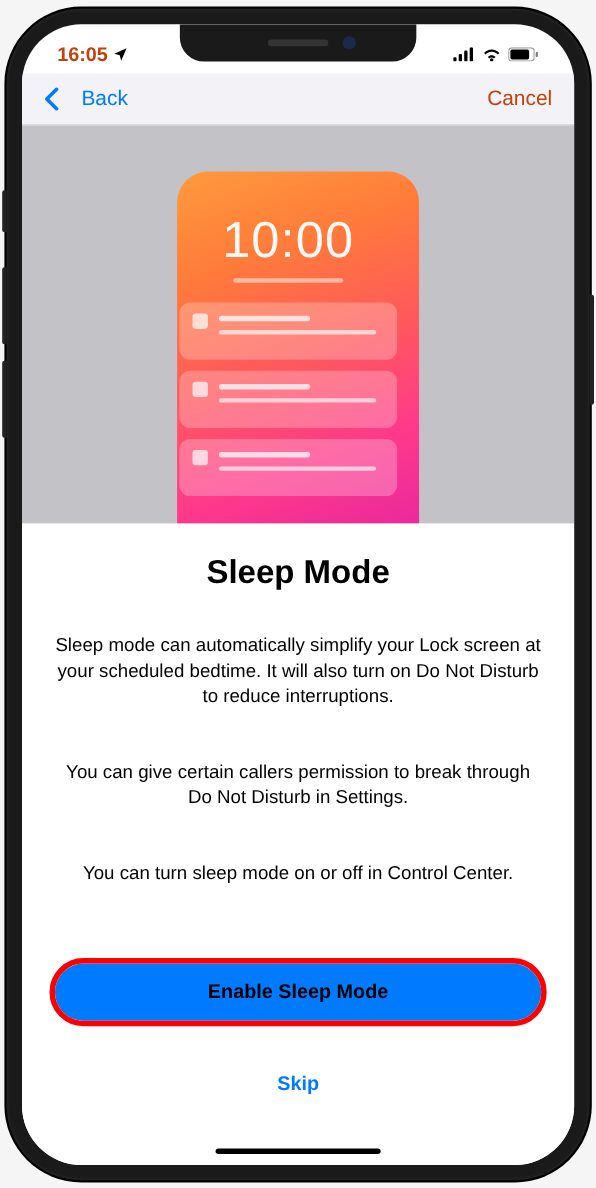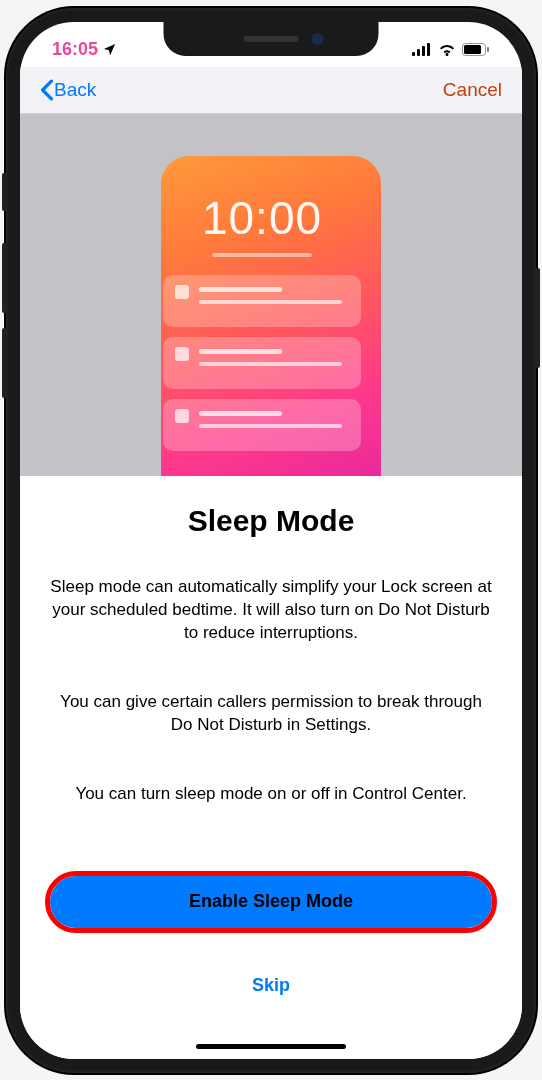--- a/index.html
+++ b/index.html
@@ -54,21 +54,21 @@
   .notch .camera { width: 12px; height: 12px; background: #1a2a4a; border-radius: 50%; position: absolute; right: 55px; }
   .status-bar {
     height: 48px;
     display: flex;
     justify-content: space-between;
     align-items: center;
     padding: 0 32px;
     padding-top: 10px;
     font-weight: 600;
     font-size: 18px;
-    color: #ec4899;
+    color: #c2410c;
   }
   .status-left { display: flex; align-items: center; gap: 4px; }
   .status-right { display: flex; align-items: center; gap: 6px; }
   .nav-bar {
     height: 50px;
     display: flex;
     justify-content: space-between;
     align-items: center;
     padding: 0 20px;
     background: #f2f2f7;
@@ -199,21 +199,21 @@
             <rect x="25" y="4" width="2" height="5" rx="1" fill="#000" fill-opacity="0.5"></rect>
           </svg>
       </div>
     </div>
 
     <div class="nav-bar">
       <div class="nav-back">
         <svg width="14" height="22" viewBox="0 0 12 20" fill="none">
             <path d="M10 2L2 10l8 8" stroke="#007aff" stroke-width="3" stroke-linecap="round" stroke-linejoin="round"></path>
           </svg>
-        <span style="margin-left:0">Back</span>
+        <span style="margin-left:20px">Back</span>
       </div>
       <div class="nav-cancel">Cancel</div>
     </div>
 
     <div class="hero-area">
       <div class="mini-phone">
         <div class="mini-time">10:00</div>
         <div class="mini-divider"></div>
         <div class="mini-card">
           <div class="mini-card-icon"></div>

